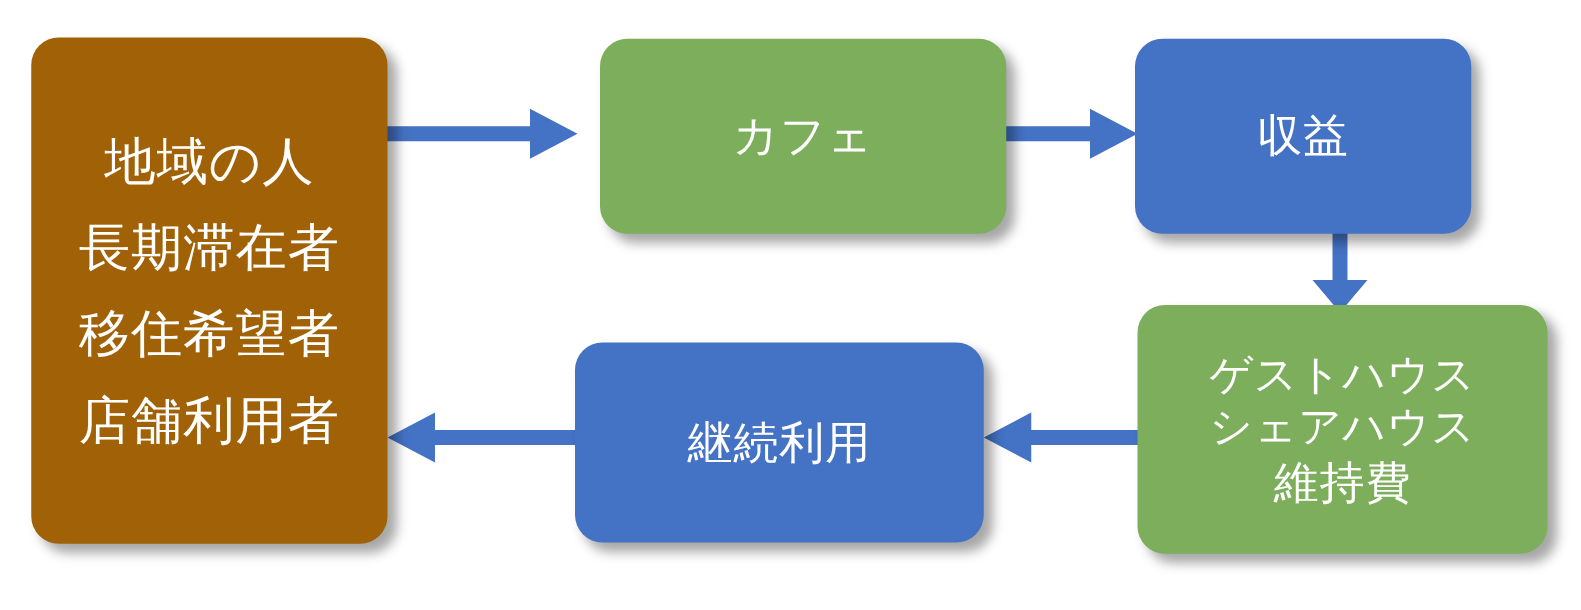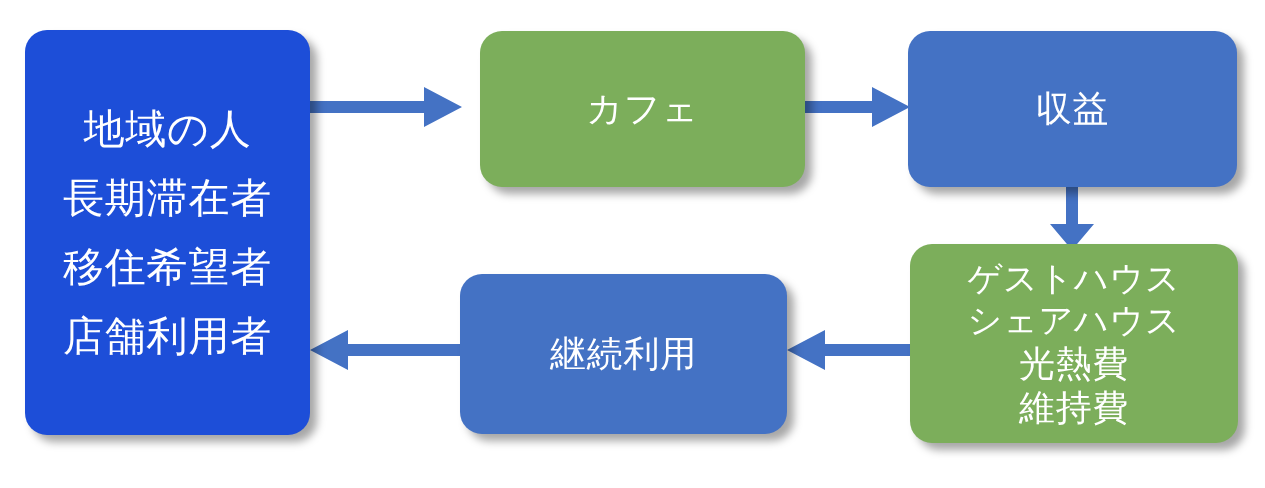--- a/index.html
+++ b/index.html
@@ -49,21 +49,21 @@
     font-size: 41px;
     justify-content: center;
   }
   #node-residents .line { margin: 14px 0; }
 
   #node-cafe {
     left: 462px; top: 31px; width: 325px; height: 156px;
     font-size: 36px;
   }
   #node-revenue {
-    left: 908px; top: 31px; width: 329px; height: 156px;
+    left: 908px; top: 31px; width: 269px; height: 156px;
     font-size: 36px;
   }
   #node-housing {
     left: 910px; top: 244px; width: 328px; height: 199px;
     font-size: 34px;
   }
   #node-housing .line { margin: 4px 0; }
   #node-housing .line.kanji { font-size: 36px; }
 
   #node-continued {
@@ -100,39 +100,38 @@
 
     <g>
       <path d="M 914 344 L 825 344 L 825 330 L 787 350 L 825 370 L 825 356 L 914 356 Z" fill="#4472C4"></path>
     </g>
 
     <g>
       <path d="M 464 344 L 348 344 L 348 330 L 310 350 L 348 370 L 348 356 L 464 356 Z" fill="#4472C4"></path>
     </g>
   </svg>
 
-  <div class="node" id="node-residents" style="background:#1d4ed8;">
+  <div class="node" id="node-residents" style="background:#a16207;">
     <span class="line">地域の人</span>
     <span class="line">長期滞在者</span>
     <span class="line">移住希望者</span>
     <span class="line">店舗利用者</span>
   </div>
 
   <div class="node" id="node-cafe" style="background:#7CAE5B;margin-left:18px;">
     <span class="line">カフェ</span>
   </div>
 
   <div class="node" id="node-revenue" style="background:#4472C4;">
     <span class="line">収益</span>
   </div>
 
   <div class="node" id="node-housing" style="background:#7CAE5B;">
     <span class="line">ゲストハウス</span>
     <span class="line">シェアハウス</span>
-    <span class="line kanji">光熱費</span>
     <span class="line kanji">維持費</span>
   </div>
 
   <div class="node" id="node-continued" style="background:#4472C4;">
     <span class="line">継続利用</span>
   </div>
 
 </div>
 
 </body></html>

